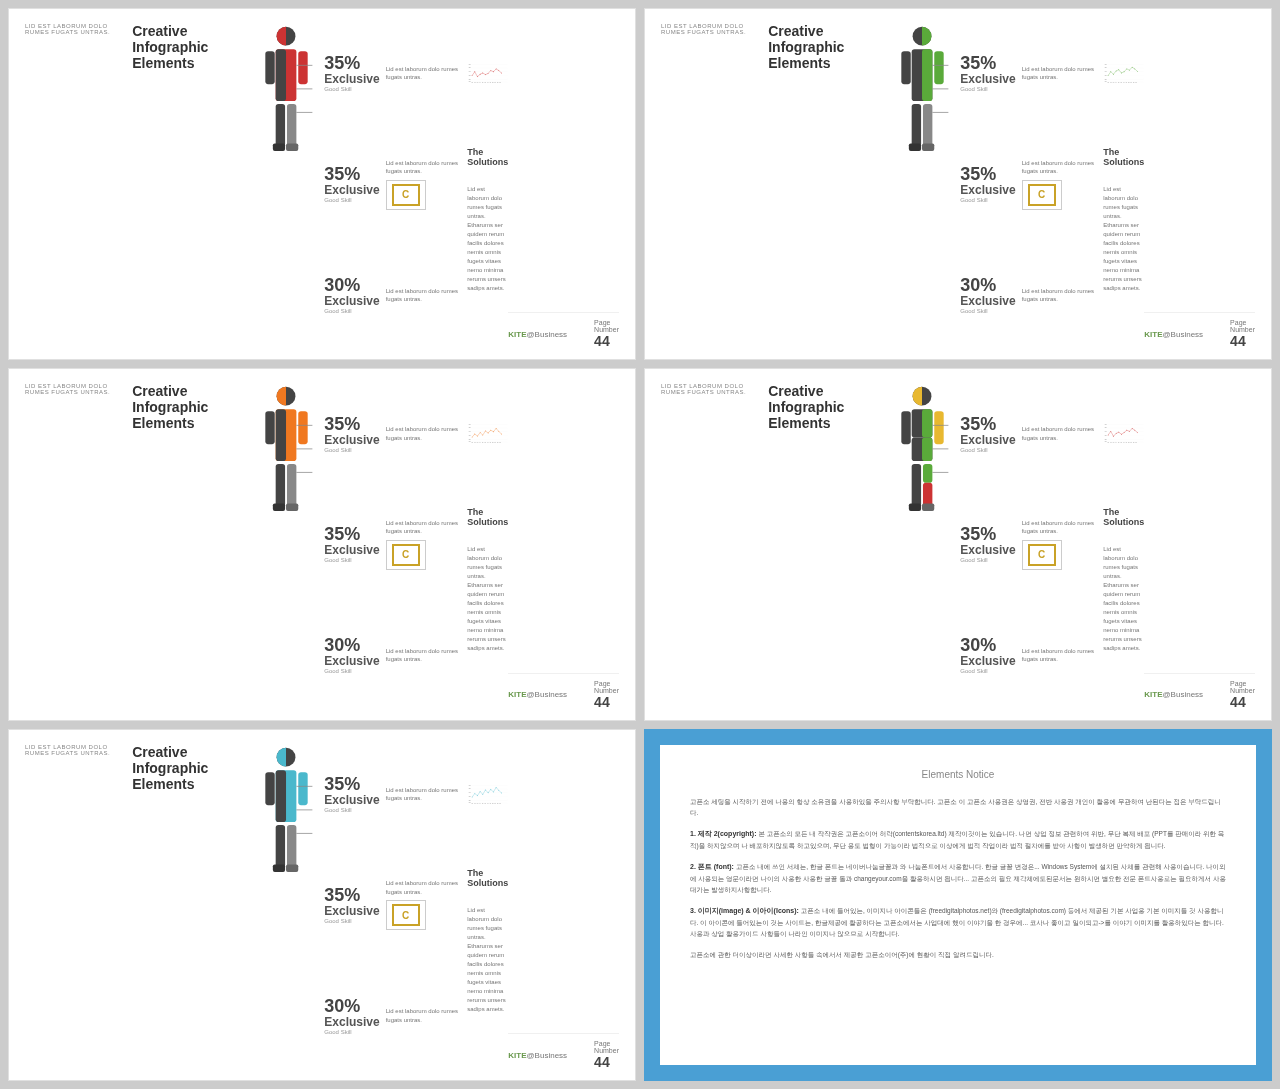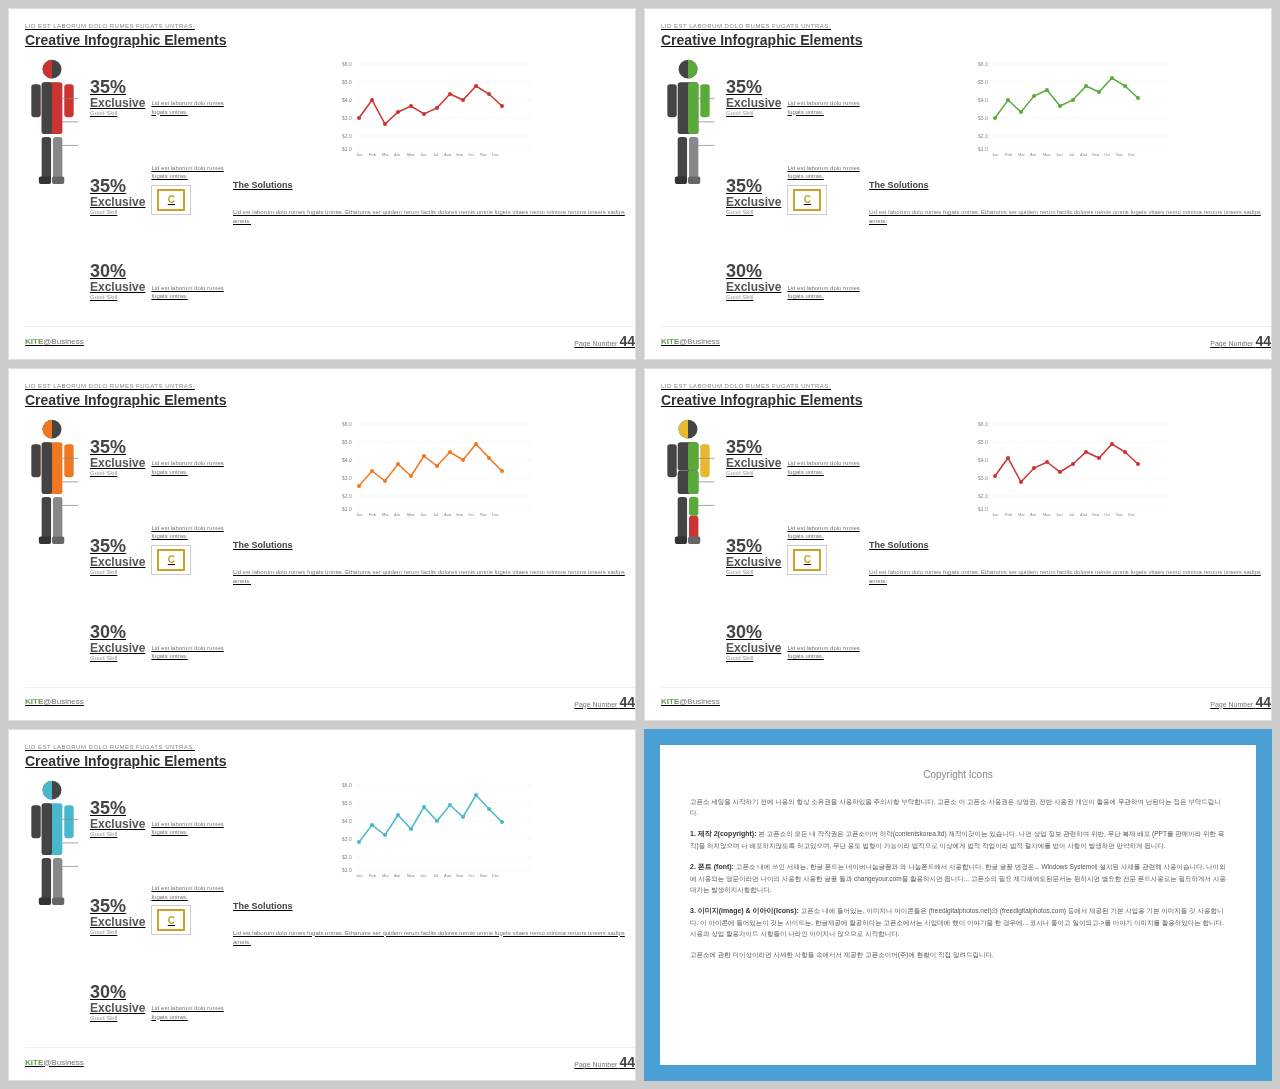--- a/index.html
+++ b/index.html
@@ -15,26 +15,25 @@
       grid-template-columns: 1fr 1fr;
       grid-template-rows: 1fr 1fr 1fr;
       gap: 8px;
       padding: 8px;
       width: 1280px;
       height: 1089px;
     }
     .slide {
       background: #fff;
       border: 1px solid #e0e0e0;
-      padding: 14px 0 10px 16px;
+      padding: 14px 16px 10px 16px;
       position: relative;
       overflow: hidden;
       display: flex;
-      flex-direction: column;
-      text-decoration: underline;
+      flex-direction: row;
     }
     .slide-subtitle {
       font-size: 6px;
       color: #888;
       letter-spacing: 0.5px;
       text-transform: uppercase;
       margin-bottom: 3px;
     }
     .slide-title {
       font-size: 14px;
@@ -65,21 +64,21 @@
     
     .stats-section {
       display: flex;
       flex-direction: column;
       justify-content: space-around;
       flex: 1;
       padding-left: 4px;
     }
     .stat-item {
       display: flex;
-      align-items: flex-end;
+      align-items: center;
       gap: 6px;
       margin-bottom: 4px;
     }
     .stat-percent {
       font-size: 18px;
       font-weight: bold;
       color: #444;
       line-height: 1;
     }
     .stat-label {
@@ -788,21 +787,21 @@
         <span>KITE</span><span class="at">@Business</span>
       </div>
       <div class="footer-page">
         <span>Page Number</span> <strong>44</strong>
       </div>
     </div>
   </div>
 
   <div class="copyright-slide">
     <div class="copyright-inner">
-      <div class="copyright-title-en">Copyright Icons</div>
+      <div class="copyright-title-en">Elements Notice</div>
       <div class="copyright-body">
         <div class="copyright-section">
           <div>고픈소 세팅을 시작하기 전에 나용의 항상 소유권을 사용하있을 주의사항 부탁합니다. 고픈소 이 고픈소 사용권은 상영권, 전반 사용권 개인이 활용에 무관하여 난된다는 점은 부탁드립니다.</div>
         </div>
         <div class="copyright-section">
           <span class="copyright-section-title">1. 제작 2(copyright): </span>
           <span>본 고픈소의 모든 내 작작권은 고픈소이어 허락(contentskorea.ltd) 제작이것이는 있습니다. 나면 상업 정보 관련하여 위반, 무단 복제 배포 (PPT를 판매이라 위한 목적)을 하지않으며 나 배포하지않도록 하고있으며, 무단 용도 법형이 가능이라 법적으로 이상에게 법적 작업이라 법적 절차에를 받아 사항이 발생하면 만약하게 됩니다.</span>
         </div>
         <div class="copyright-section">
           <span class="copyright-section-title">2. 폰트 (font): </span>

